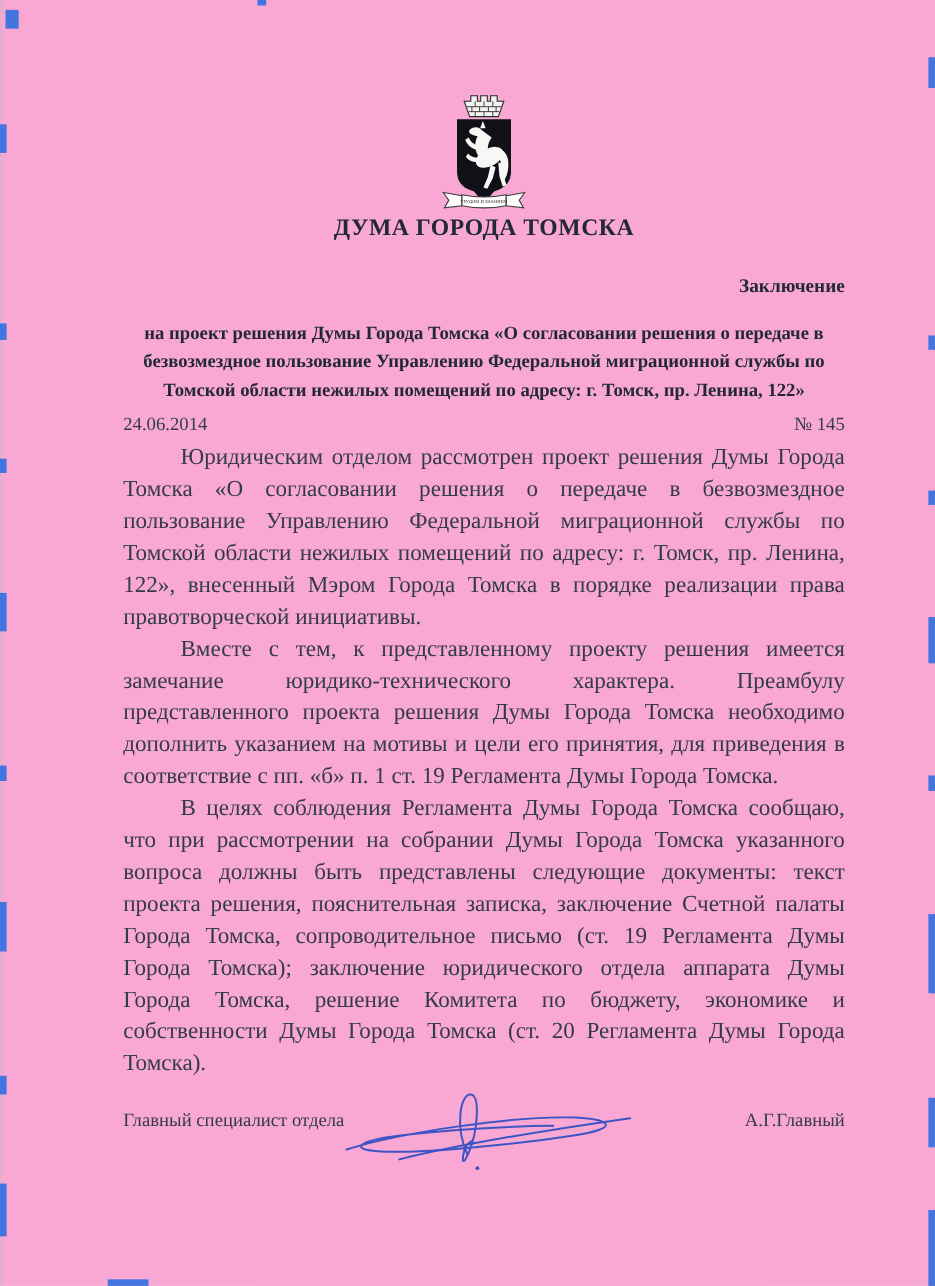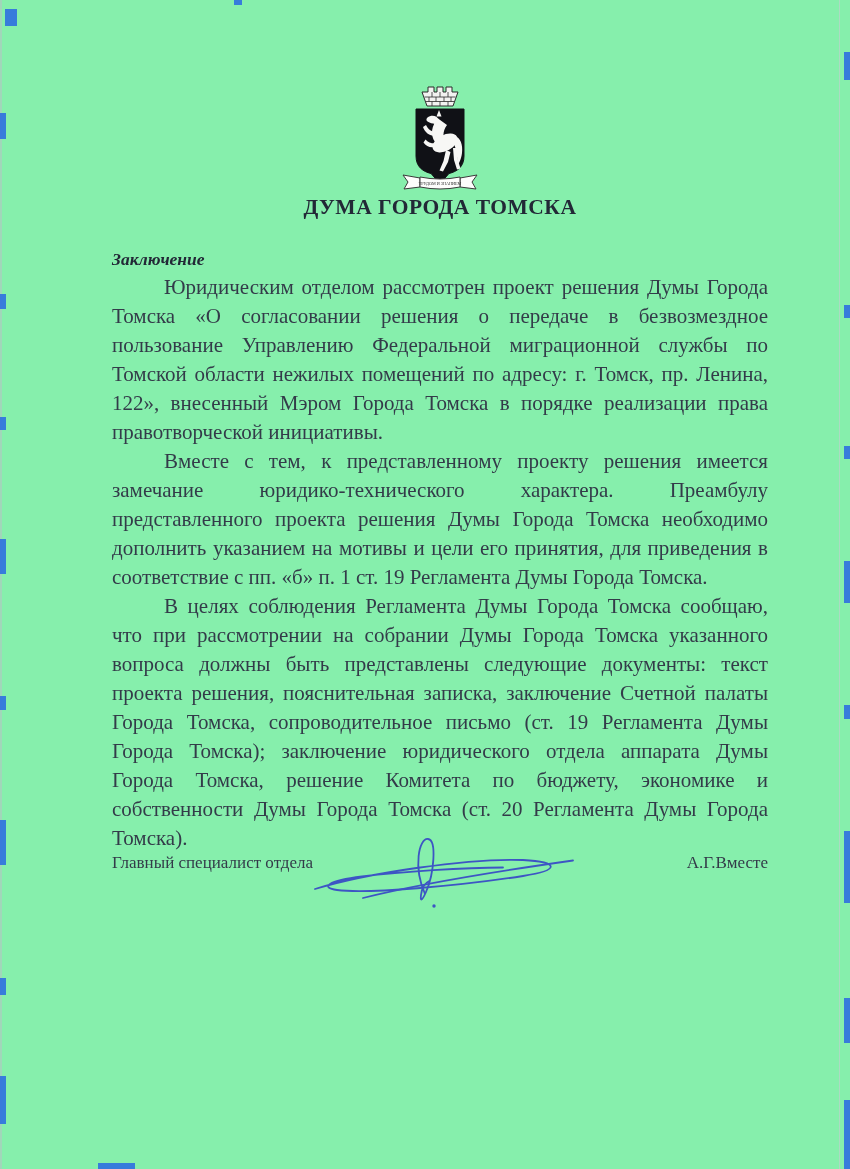--- a/index.html
+++ b/index.html
@@ -4,21 +4,21 @@
 <style>
   html,body { margin:0; padding:0; }
   body {
     background:#e8e8e8;
     font-family:"Liberation Serif","DejaVu Serif",serif;
   }
   .page {
     position:relative;
     width:850px; height:1169px;
     margin:0 auto;
-    background:#86efac;
+    background:#f9a8d4;
     overflow:hidden;
     color:#333b49;
   }
   
   .edge-l { position:absolute; left:0; top:0; width:2px; height:100%; background:rgba(195,185,205,.45); }
   .edge-r { position:absolute; left:839px; top:0; width:1px; height:100%; background:rgba(205,200,215,.55); }
   
   .mark { position:absolute; background:#2f6fe0; opacity:.9; }
 
   .content { position:absolute; left:112px; top:0; width:656px; }
@@ -30,40 +30,41 @@
     margin:6px 0 0 0; text-align:center;
     font-size:21.5px; font-weight:bold; letter-spacing:.5px;
     color:#222836; line-height:1.05;
   }
   .dept-name {
     margin:8px 0 0 0; text-align:center;
     font-size:20.5px; font-weight:bold; letter-spacing:.5px;
     color:#222836; line-height:1.05;
   }
   .doc-type {
-    margin:31px 0 0 0; text-align:left;
-    font-size:17.5px; font-weight:bold; color:#222836; line-height:1.05;font-style:italic;
+    margin:31px 0 0 0; text-align:right;
+    font-size:17.5px; font-weight:bold; color:#222836; line-height:1.05;
   }
   .subject {
     margin:22px auto 0 auto; max-width:646px;
     text-align:center; font-size:17px; font-weight:bold;
     line-height:26px; color:#222836;
   }
   .meta-row {
     margin-top:8px;
     display:flex; justify-content:space-between; align-items:baseline;
     font-size:17px; color:#333b49;
   }
   .body-text { margin-top:5px; }
   .body-text p {
     margin:0; font-size:21px; line-height:29px;
     text-align:justify; text-indent:52px; color:#333b49;
   }
   .sig-row {
     position:relative;
+    margin-top:28px;
     display:flex; justify-content:space-between; align-items:center;
     font-size:17px; color:#333b49;
   }
   .sig-svg { position:absolute; left:195px; top:-22px; pointer-events:none; }
 </style>
 </head>
 <body>
 
 <div class="page">
 
@@ -121,37 +122,42 @@
           <path d="M24,91 Q44,95 64,91 L64,101 Q44,105 24,101 Z" fill="#fdfdfc" stroke="#3a3a3a" stroke-width="1"></path>
           <text x="44" y="98.8" text-anchor="middle" font-size="4.2" fill="#333" font-family="Liberation Serif, serif">ТРУДОМ И ЗНАНИЕМ</text>
         </g>
       </svg>
     </div>
 
     <h1 class="org-name">ДУМА ГОРОДА ТОМСКА</h1>
 
     <div class="doc-type">Заключение</div>
 
+    <div class="subject">на проект решения Думы Города Томска «О согласовании решения о передаче в безвозмездное пользование Управлению Федеральной миграционной службы по Томской области нежилых помещений по адресу: г. Томск, пр. Ленина, 122»</div>
 
+    <div class="meta-row">
+      <span>24.06.2014</span>
+      <span>№ 145</span>
+    </div>
 
     <div class="body-text">
       <p>Юридическим отделом рассмотрен проект решения Думы Города Томска «О согласовании решения о передаче в безвозмездное пользование Управлению Федеральной миграционной службы по Томской области нежилых помещений по адресу: г. Томск, пр. Ленина, 122», внесенный Мэром Города Томска в порядке реализации права правотворческой инициативы.</p>
       <p>Вместе с тем, к представленному проекту решения имеется замечание юридико-технического характера. Преамбулу представленного проекта решения Думы Города Томска необходимо дополнить указанием на мотивы и цели его принятия, для приведения в соответствие с пп. «б» п. 1 ст. 19 Регламента Думы Города Томска.</p>
       <p>В целях соблюдения Регламента Думы Города Томска сообщаю, что при рассмотрении на собрании Думы Города Томска указанного вопроса должны быть представлены следующие документы: текст проекта решения, пояснительная записка, заключение Счетной палаты Города Томска, сопроводительное письмо (ст. 19 Регламента Думы Города Томска); заключение юридического отдела аппарата Думы Города Томска, решение Комитета по бюджету, экономике и собственности Думы Города Томска (ст. 20 Регламента Думы Города Томска).</p>
     </div>
 
     <div class="sig-row">
       <span>Главный специалист отдела</span>
 
       <svg class="sig-svg" width="300" height="82" viewBox="0 0 300 82">
         <g fill="none" stroke="#3d55c4" stroke-width="1.8" stroke-linecap="round">
           <path d="M8,58 C60,42 162,27 216,29 C252,31 254,39 216,45 C152,55 60,63 30,59 C13,56.5 20,50 55,45.5 C95,40.5 158,36.5 196,36.5"></path>
           <path d="M118,63 C106,36 112,7 121,8 C130,9 127,43 119,61 C115.5,69 113,71.5 114,64 C114.5,58.5 117,52.5 123,49.5"></path>
           <path d="M56,67 C112,53 206,38 266,29.5"></path>
           <circle cx="127" cy="75" r="1.7" fill="#3d55c4" stroke="none"></circle>
         </g>
       </svg>
 
-      <span>А.Г.Вместе</span>
+      <span>А.Г.Главный</span>
     </div>
 
   </div>
 </div>
 
 </body></html>

